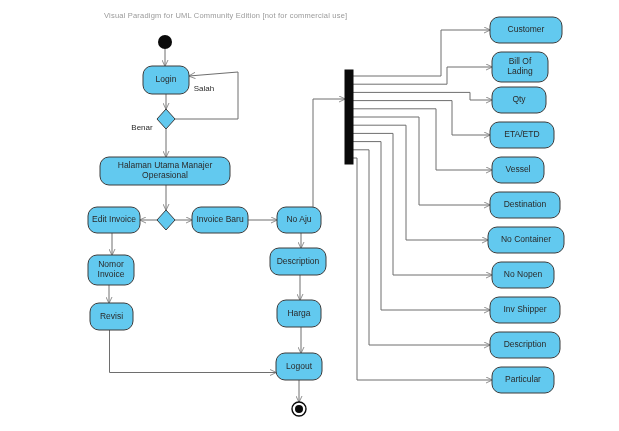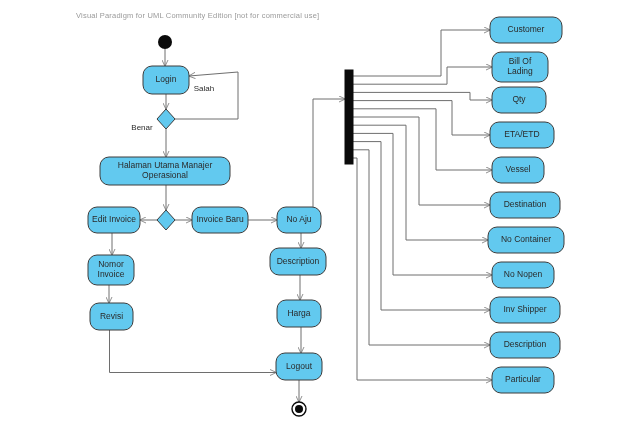--- a/index.html
+++ b/index.html
@@ -16,21 +16,21 @@
   }
   #canvas {
     position: absolute;
     left: 0;
     top: 0;
     width: 619px;
     height: 431px;
   }
   .wm {
     position: absolute;
-    left: 76px;
+    left: 104px;
     top: 11px;
     font-size: 7.5px;
     color: #9a9a9a;
     letter-spacing: 0.2px;
     white-space: nowrap;
     font-family: "Liberation Sans", sans-serif;
   }
   .node-label {
     font-family: "Liberation Sans", sans-serif;
     font-size: 8.5px;

